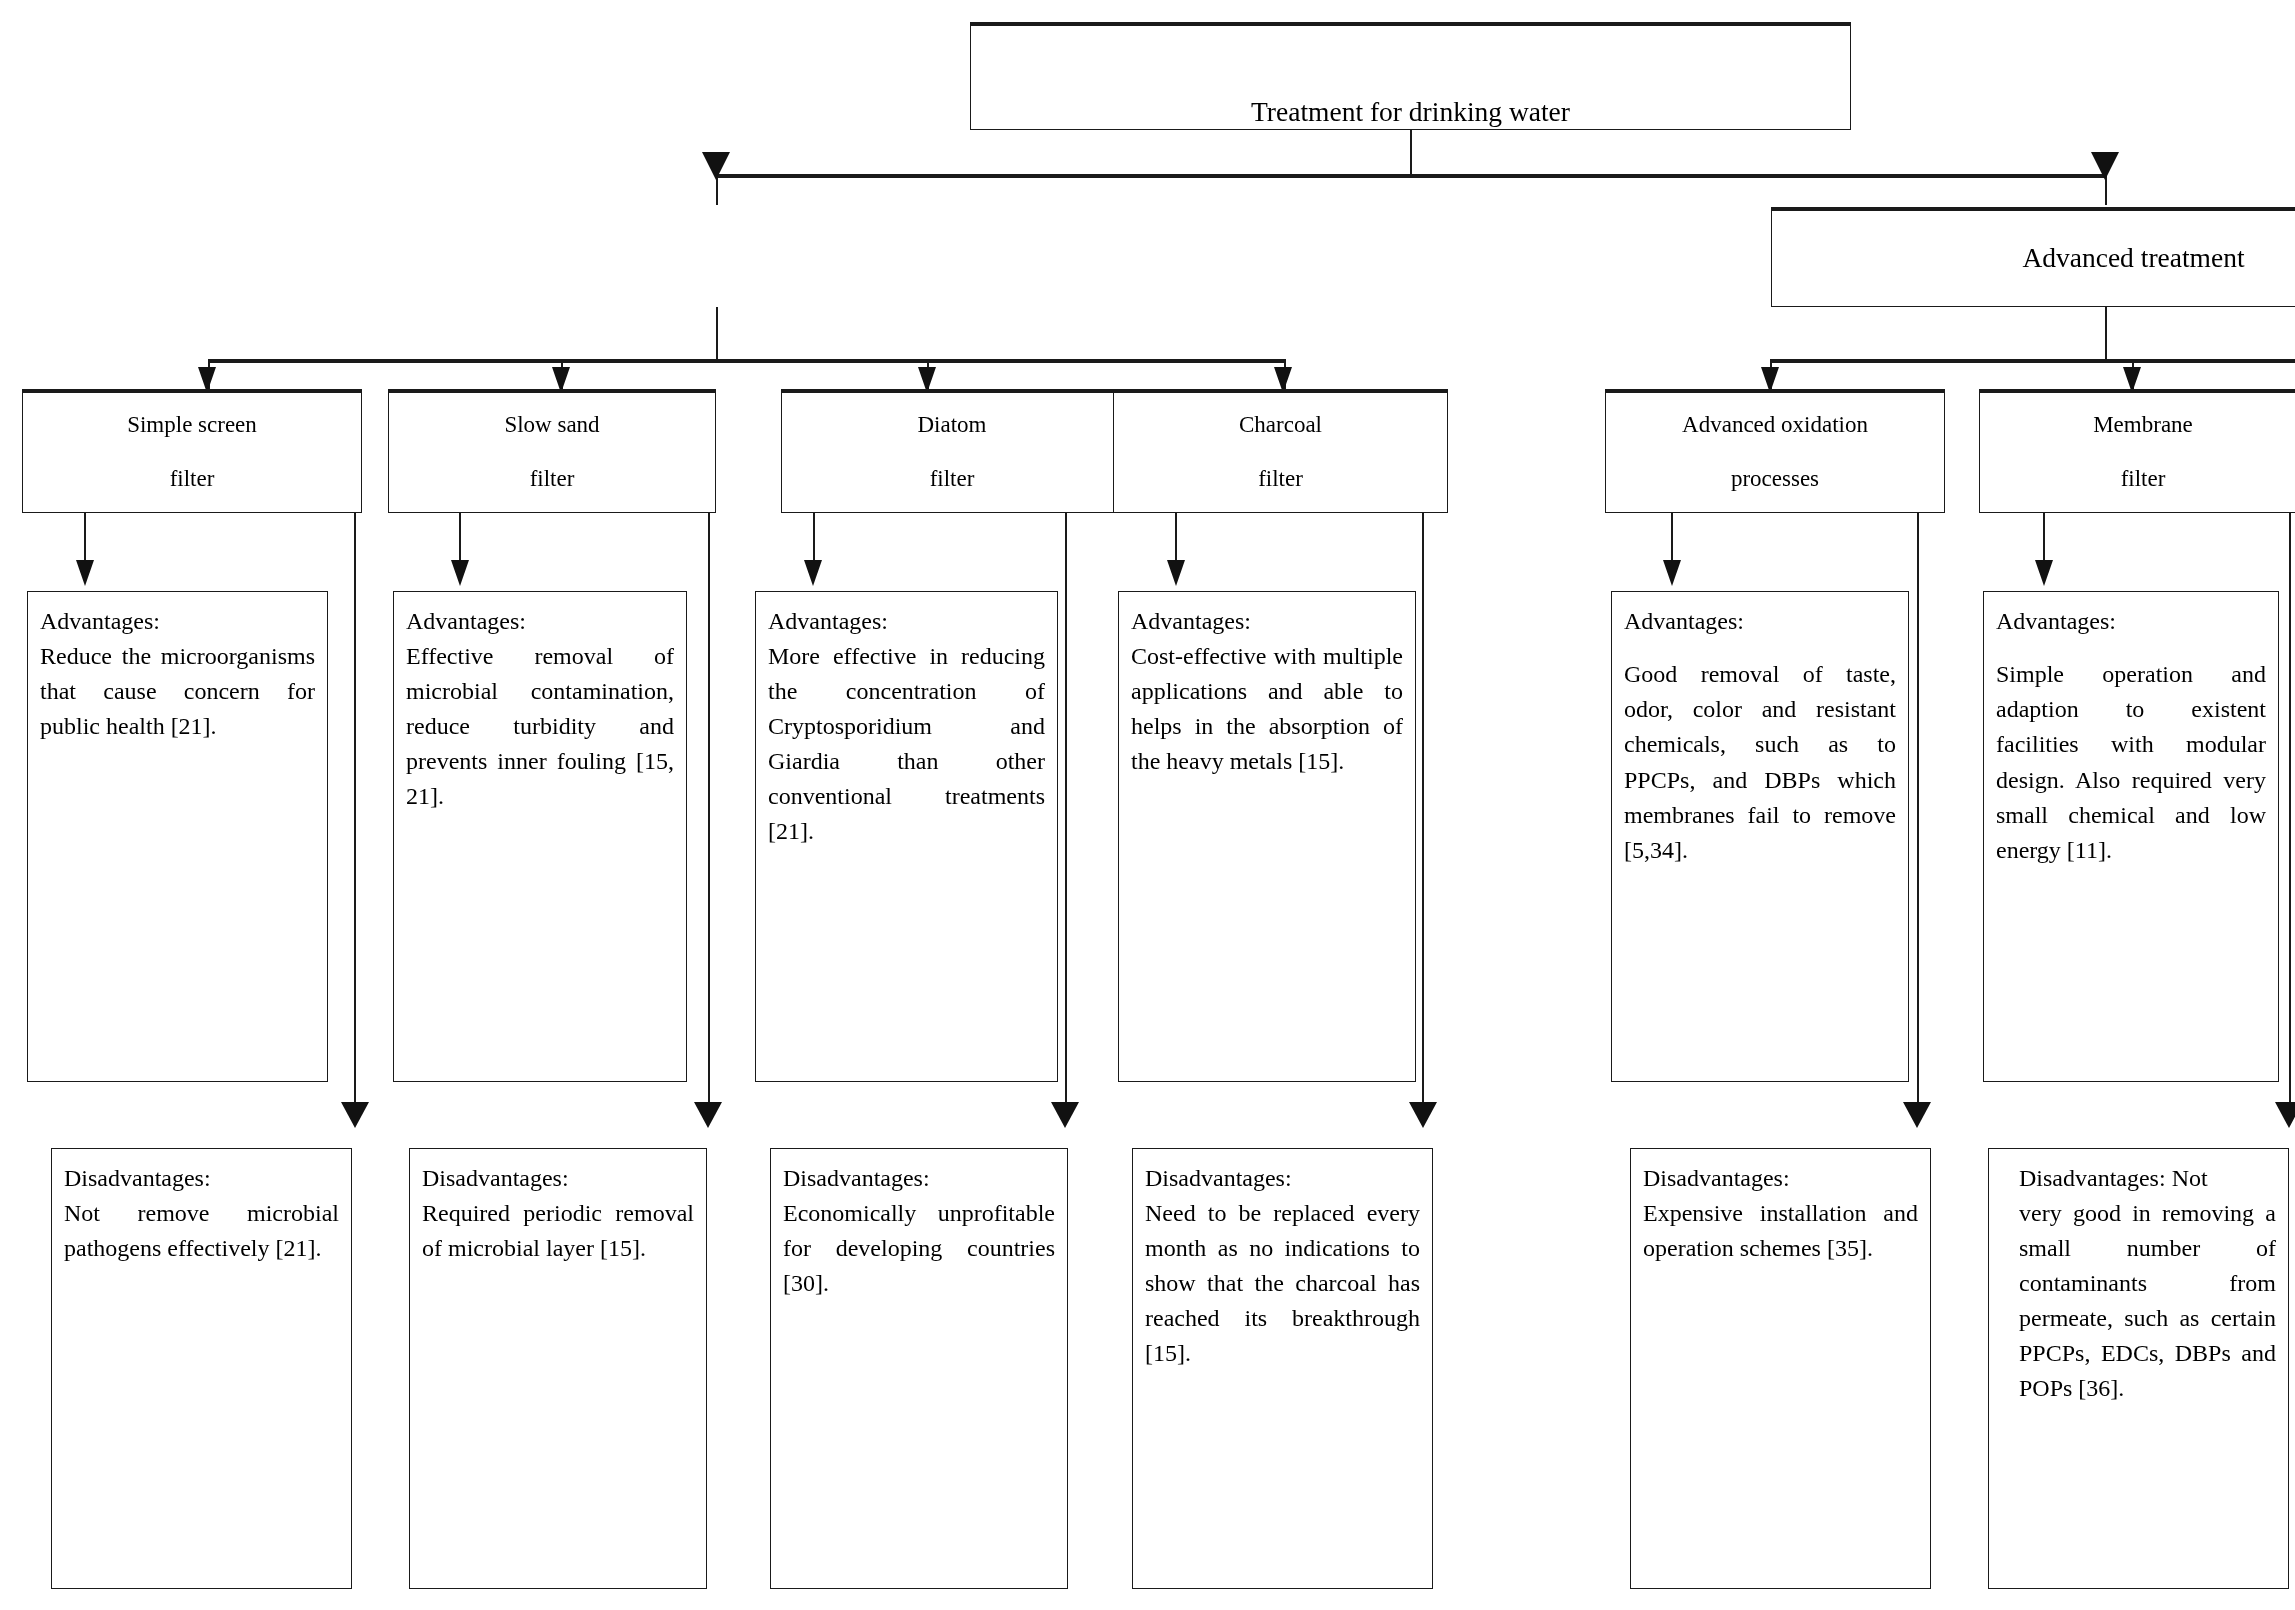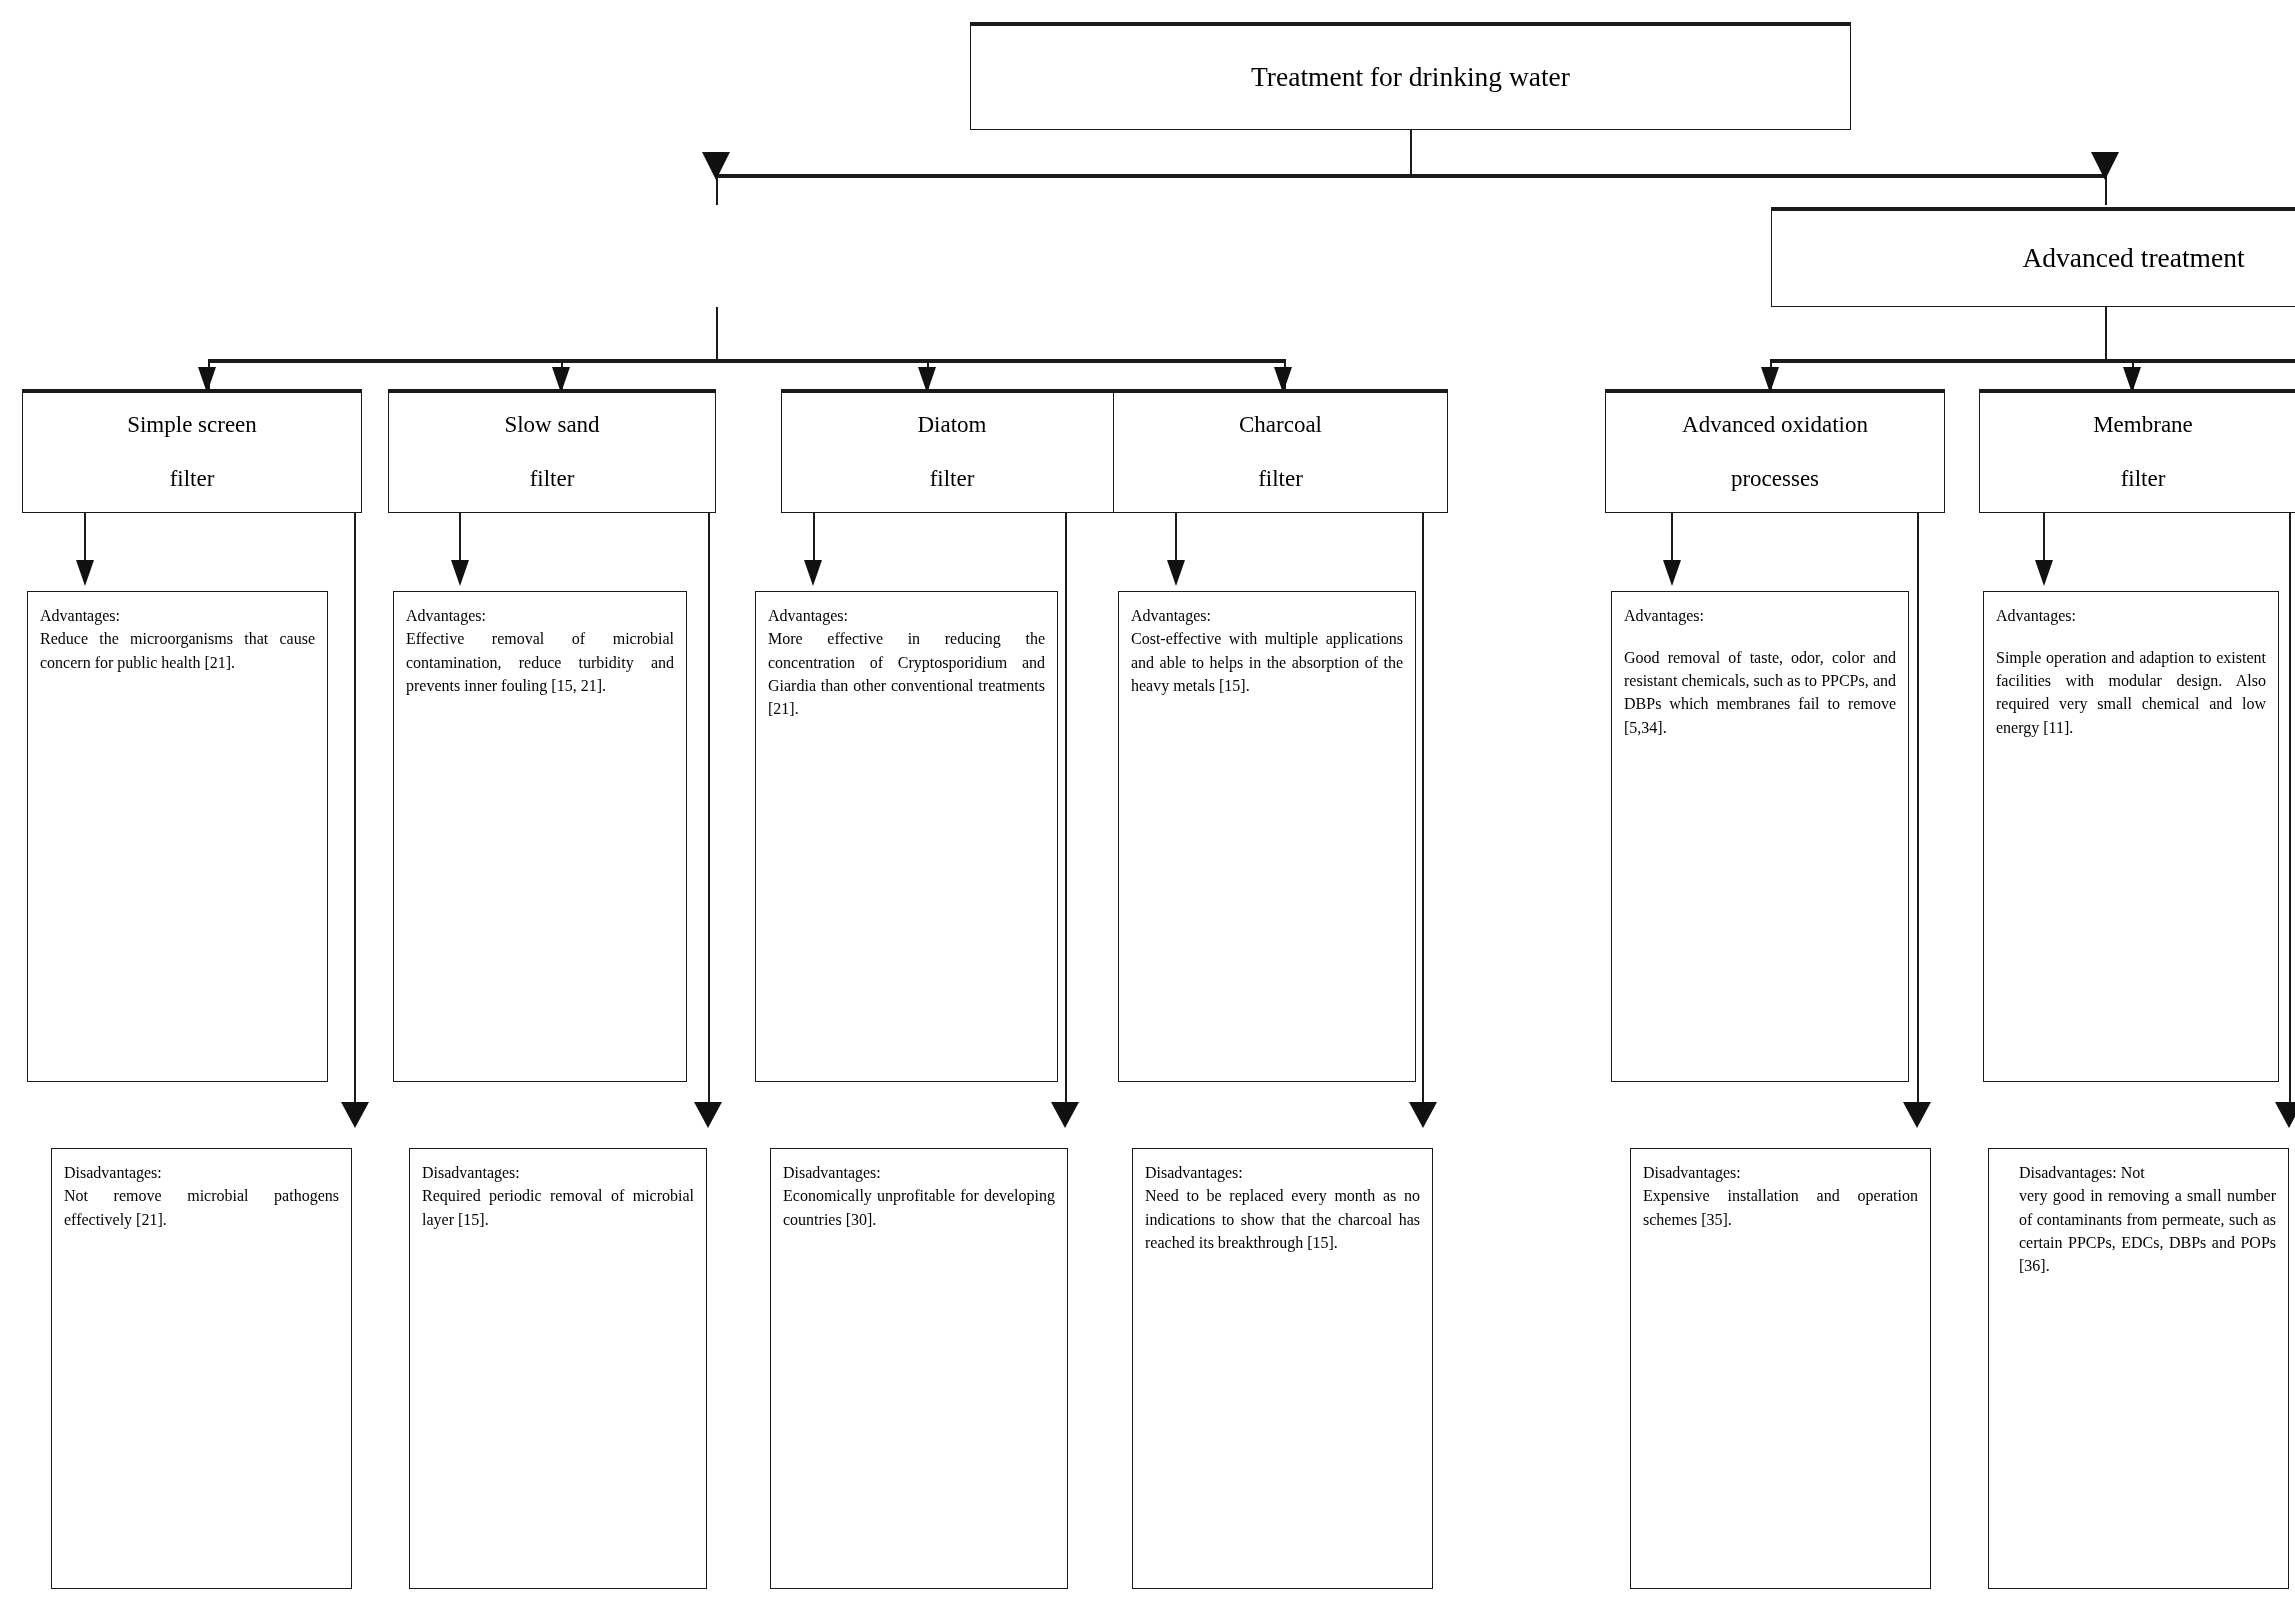--- a/index.html
+++ b/index.html
@@ -12,41 +12,41 @@
   .node-title{
     display:flex;align-items:center;justify-content:center;
     text-align:center;font-size:27.5px;line-height:1.25;
   }
   .leaf-title{
     display:flex;flex-direction:column;align-items:center;justify-content:flex-start;
     text-align:center;font-size:23px;line-height:1.3;padding-top:17.4px;
   }
   .leaf-title .l2{margin-top:24px;}
 
-  .textbox{padding:12px 12px 8.3px 12px;font-size:16px;line-height:1.46;
+  .textbox{padding:12px 12px 8.3px 12px;font-size:24px;line-height:1.46;
            text-align:justify;text-justify:inter-word;hyphens:none;}
   .textbox .hdr{display:block;text-align:left;}
   .textbox .gap{display:block;height:18.4px;}
   .textbox p{margin:0;text-align:justify;}
   .textbox p:last-child{text-align-last:left;}
   .inline-hdr{text-align:justify;}
 
   
   .vline{position:absolute;background:#1a1a1a;width:1.8px;}
   .hbus{position:absolute;background:#1a1a1a;height:4.1px;}
   .arrow{position:absolute;width:0;height:0;border-left:9.2px solid transparent;
          border-right:9.2px solid transparent;border-top:26px solid #111;}
   .arrow.fat{border-left-width:14.7px;border-right-width:14.7px;border-top-width:28.5px;}
 </style>
 </head>
 <body>
 
 <div id="page">
 
-  <div class="box thicktop node-title" style="left:970px;top:22px;width:881px;height:108px;">
+  <div class="box thicktop node-title" style="left:970px;top:22px;width:881px;height:108px;align-items:flex-end;">
     <span>Treatment for drinking water</span>
   </div>
 
   <div class="vline" style="left:1410px;top:130px;height:44px;"></div>
   <div class="hbus" style="left:716px;top:174px;width:1390px;"></div>
   <div class="vline" style="left:716px;top:174px;height:31px;"></div>
   <div class="vline" style="left:2105px;top:174px;height:31px;"></div>
   <div class="arrow fat" style="left:702px;top:152px;"></div>
   <div class="arrow fat" style="left:2091px;top:152px;"></div>
 

